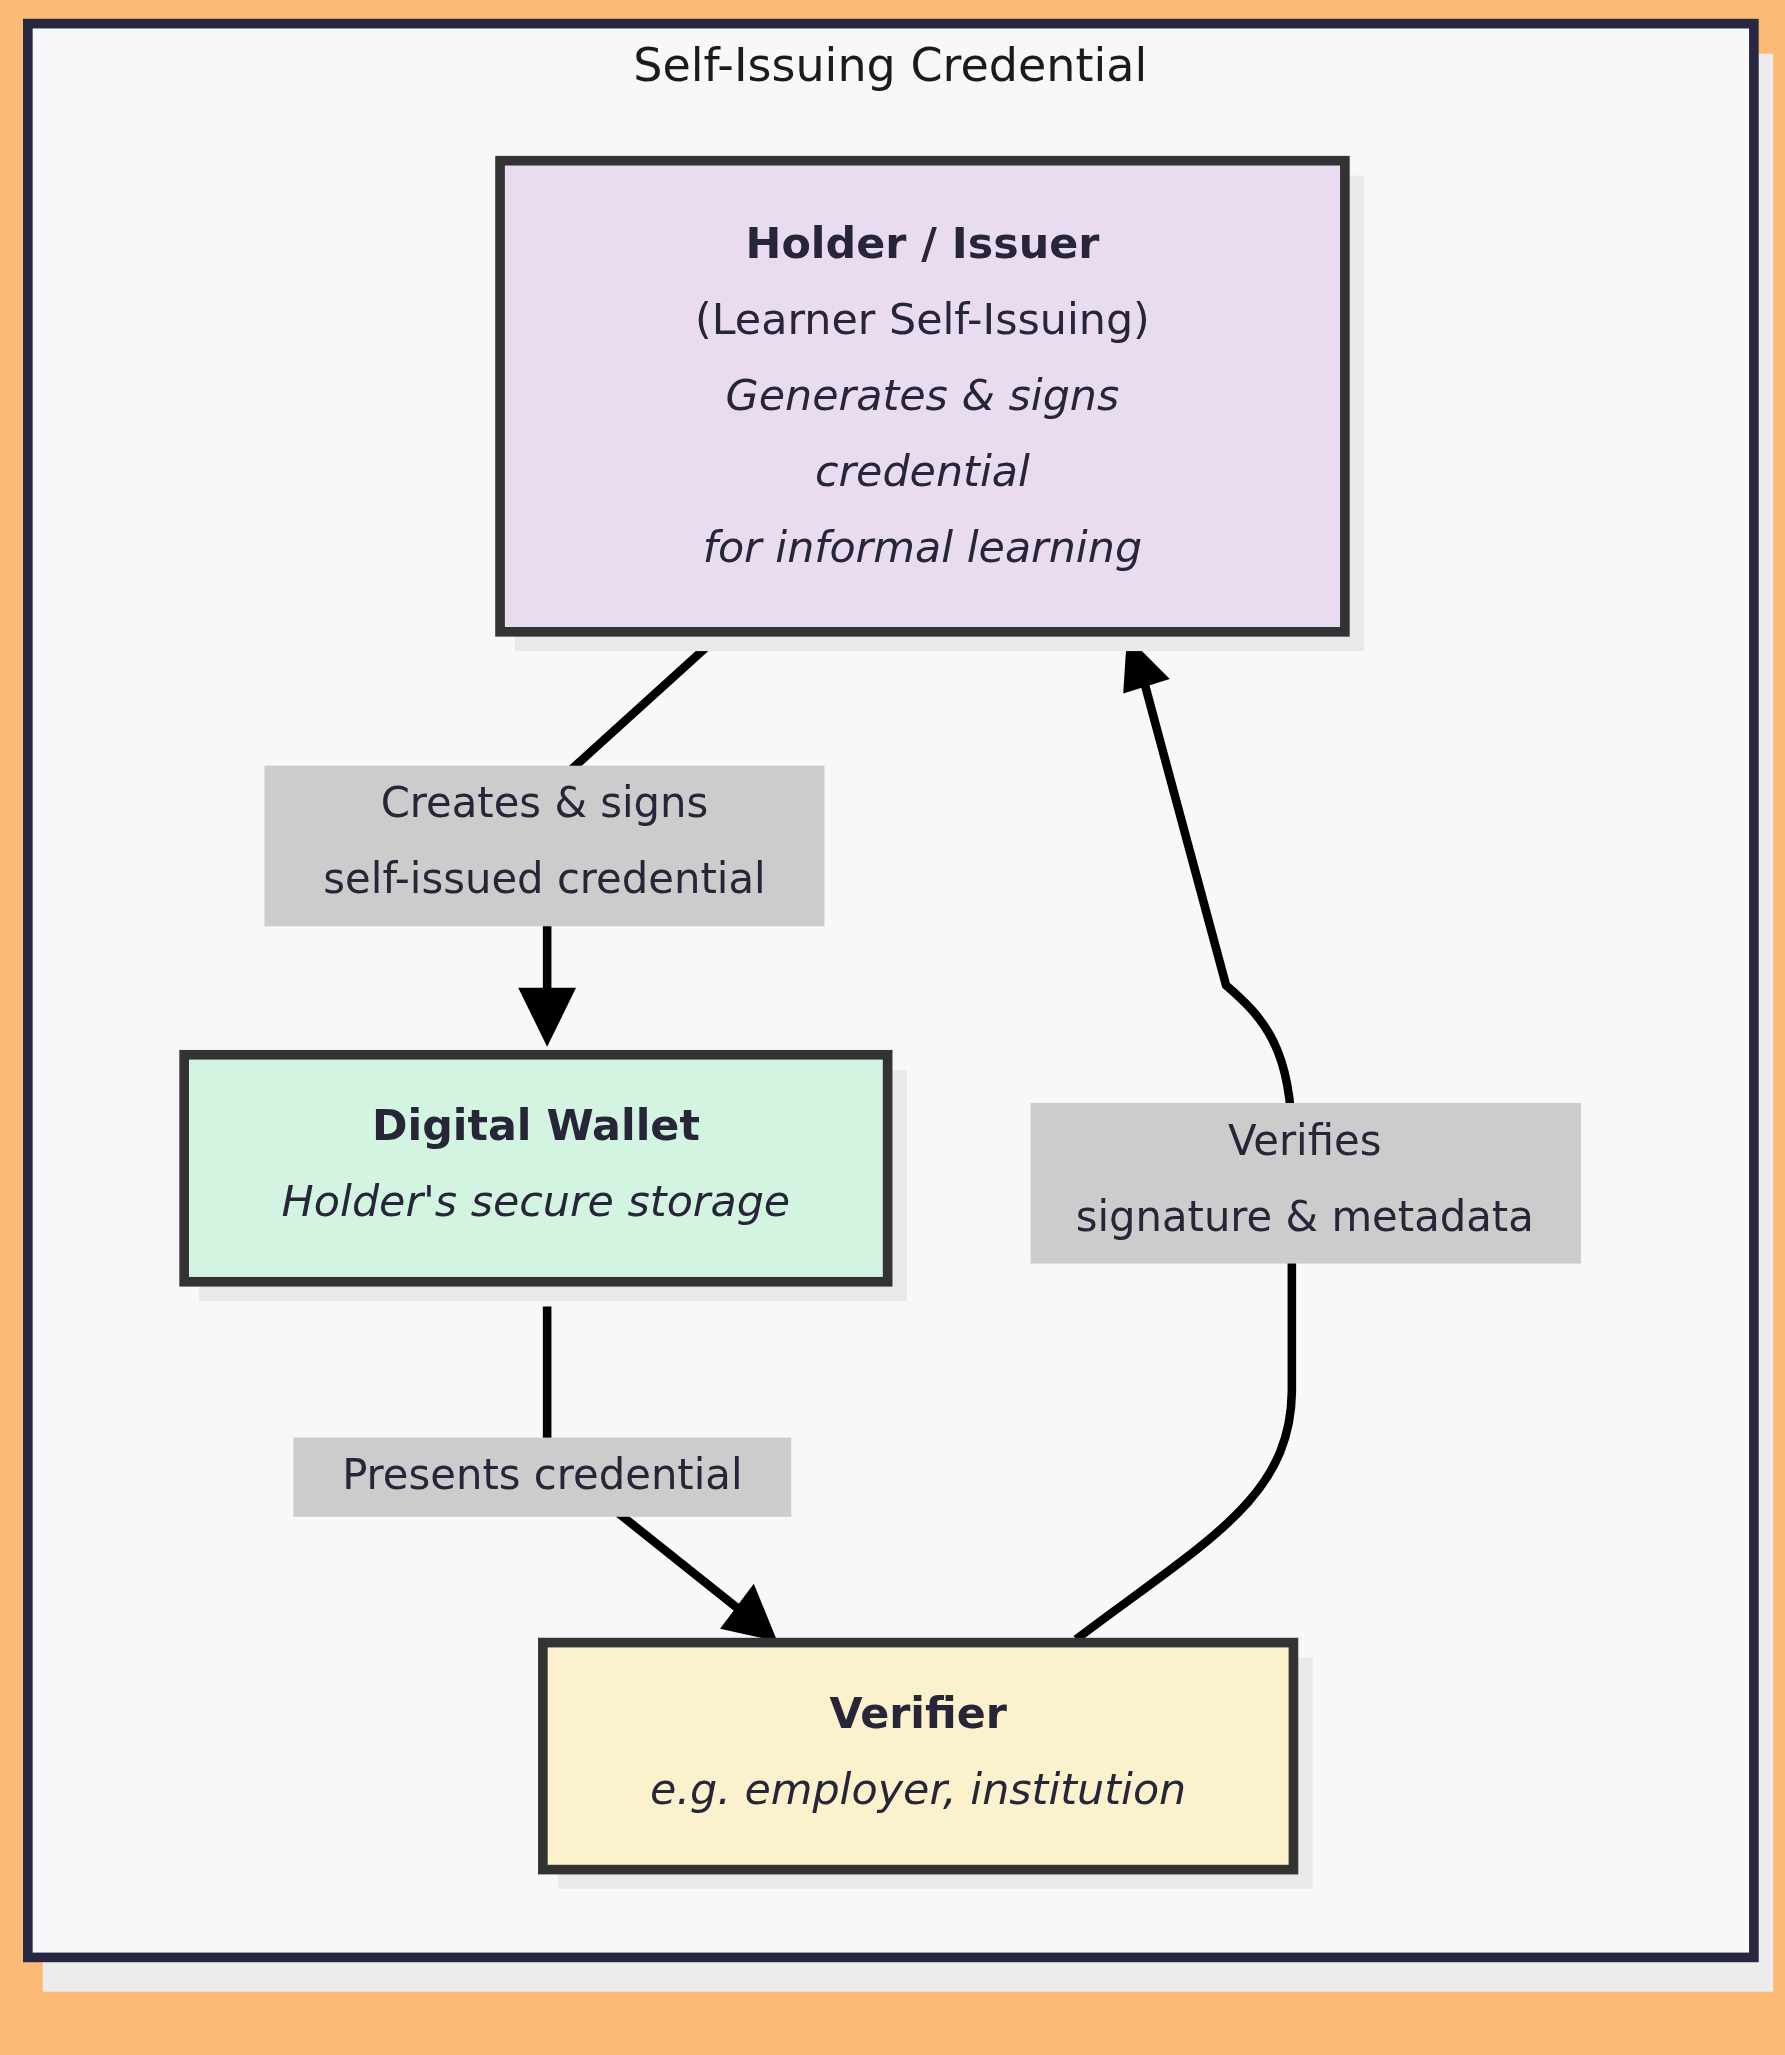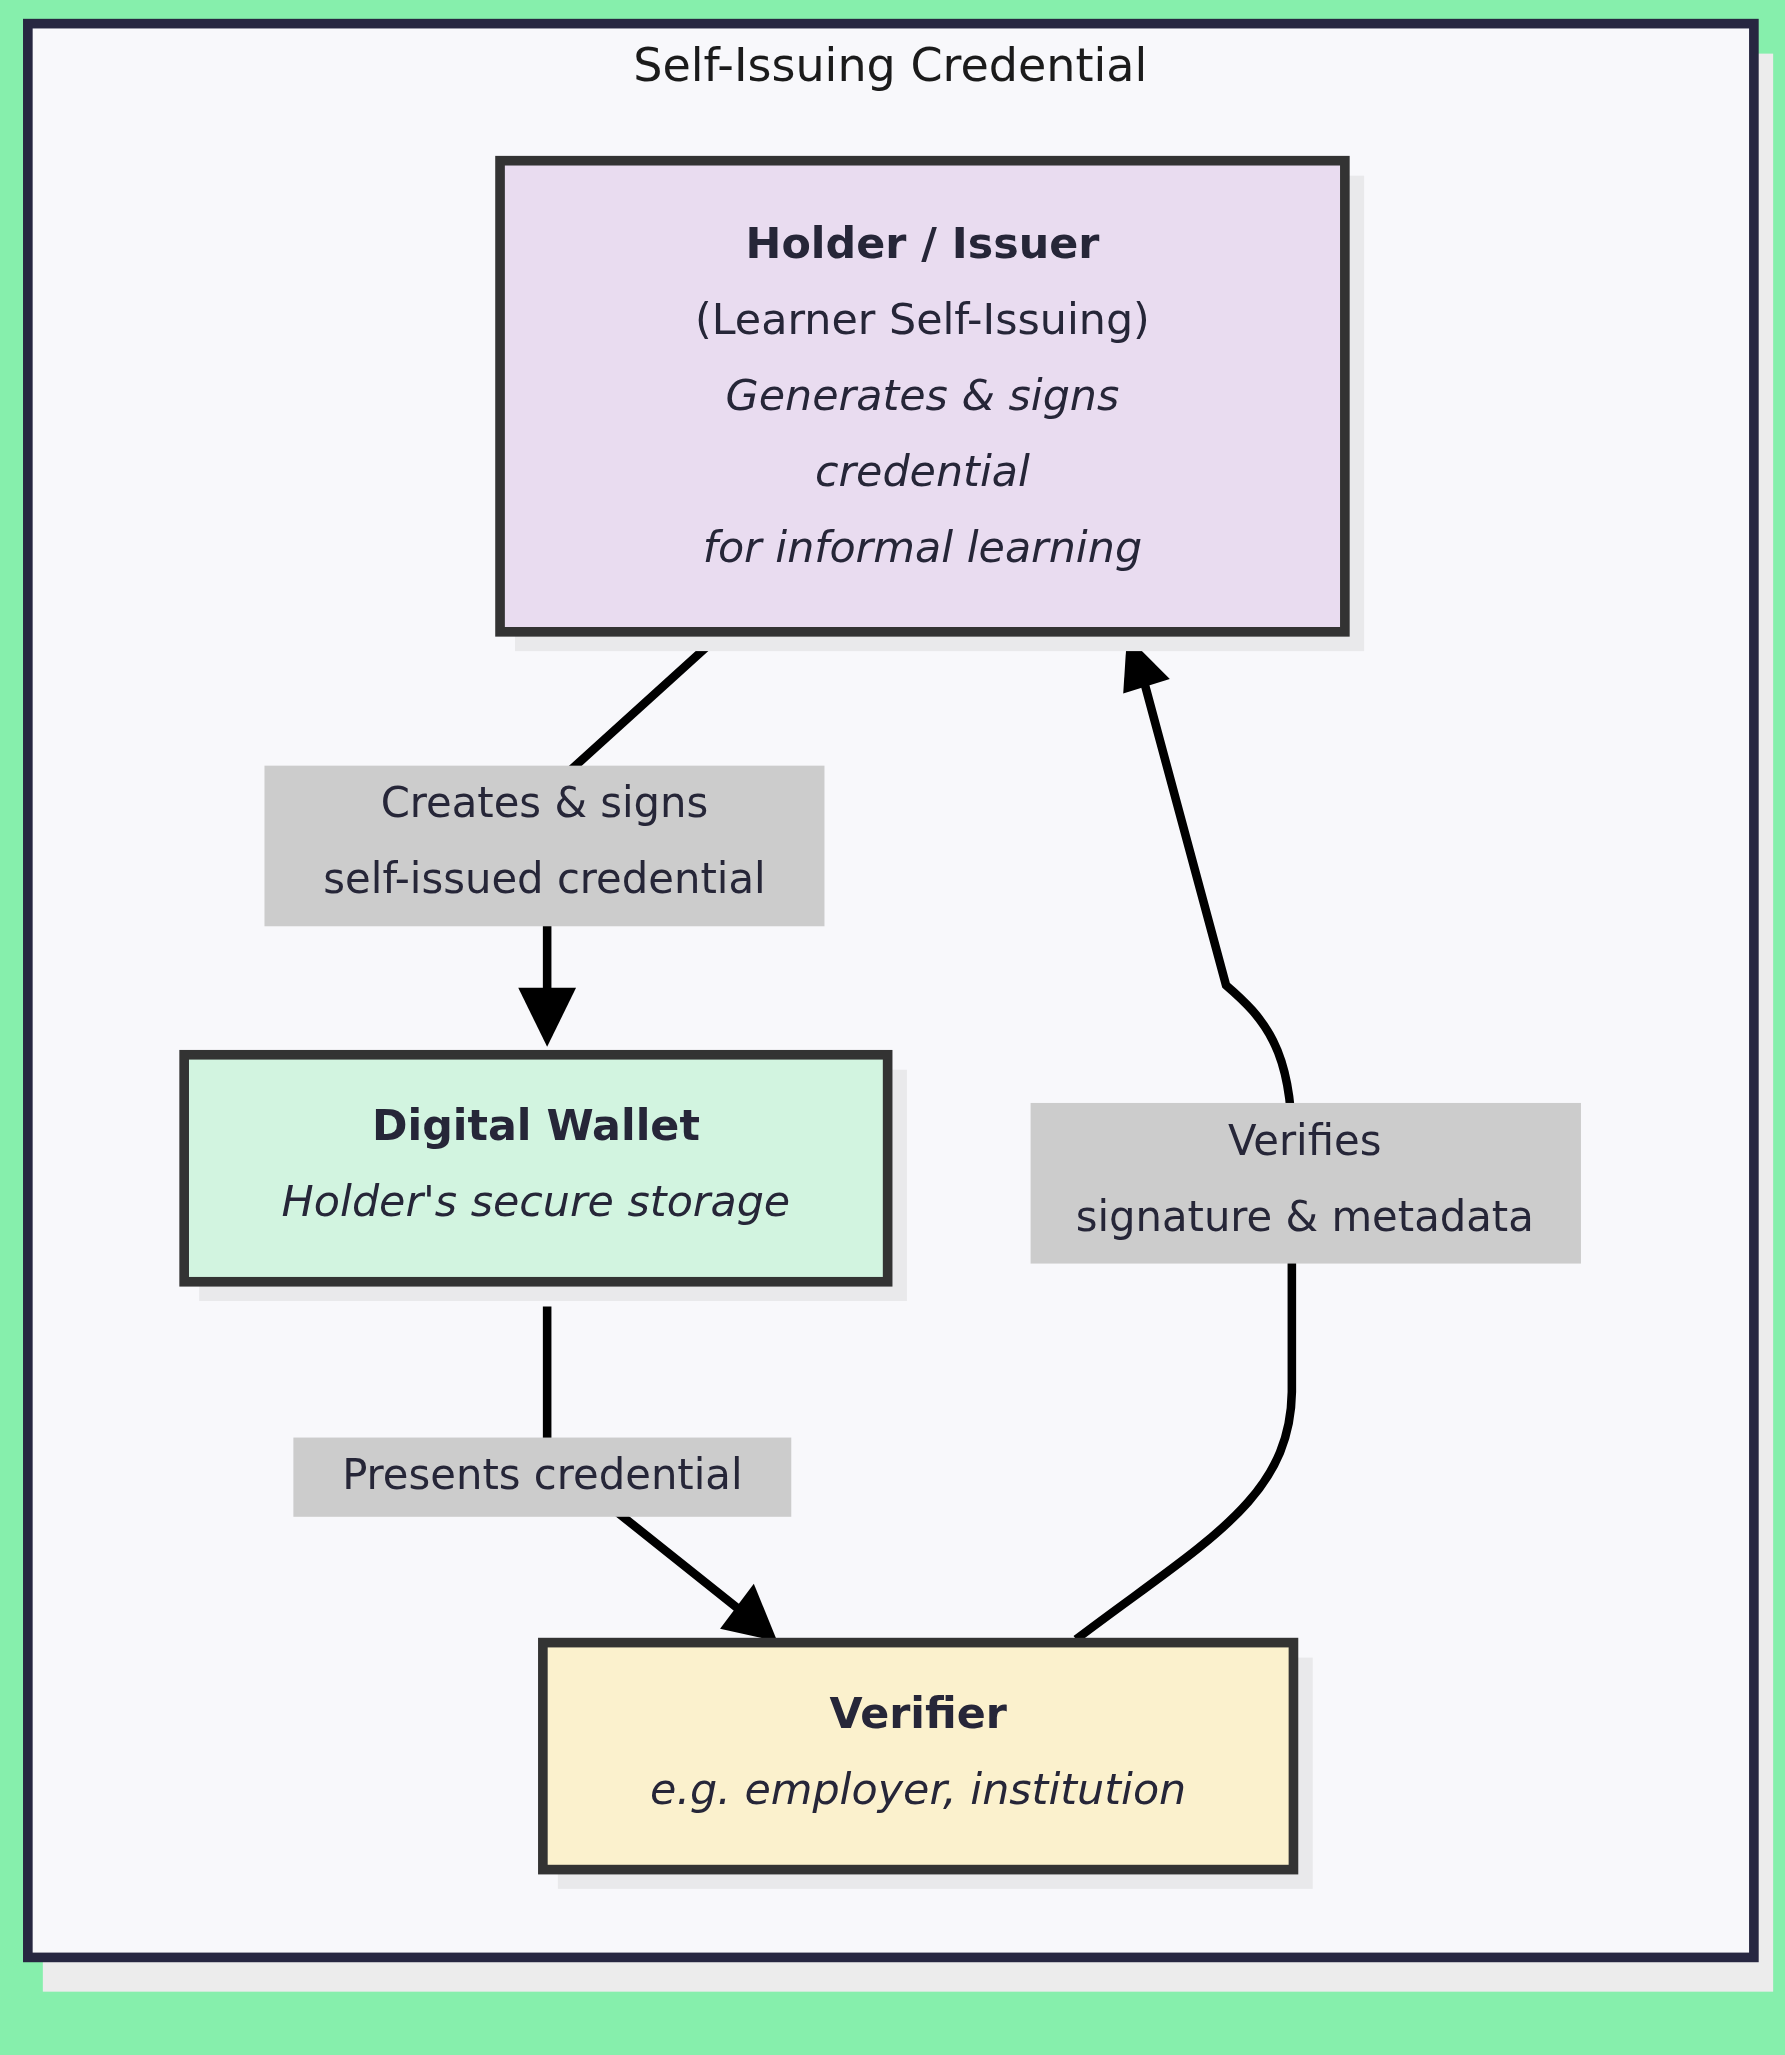--- a/index.html
+++ b/index.html
@@ -4,21 +4,21 @@
 <style>
   html, body {
     margin: 0;
     padding: 0;
     background: #ffffff;
   }
   #stage {
     position: relative;
     width: 1786px;
     height: 2056px;
-    background: #86efac;
+    background: #fdba74;
     font-family: "DejaVu Sans", "Liberation Sans", sans-serif;
     overflow: hidden;
   }
   svg.diagram {
     position: absolute;
     left: 0;
     top: 0;
     width: 1786px;
     height: 2056px;
   }

